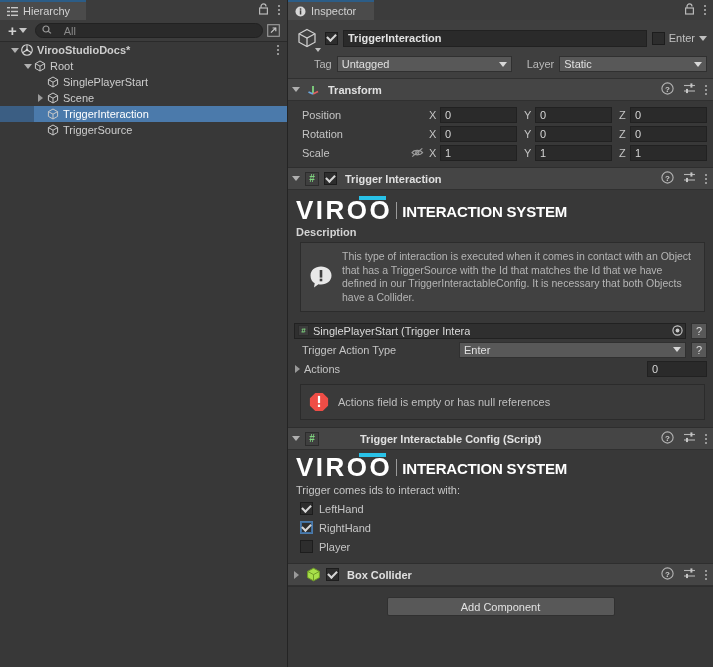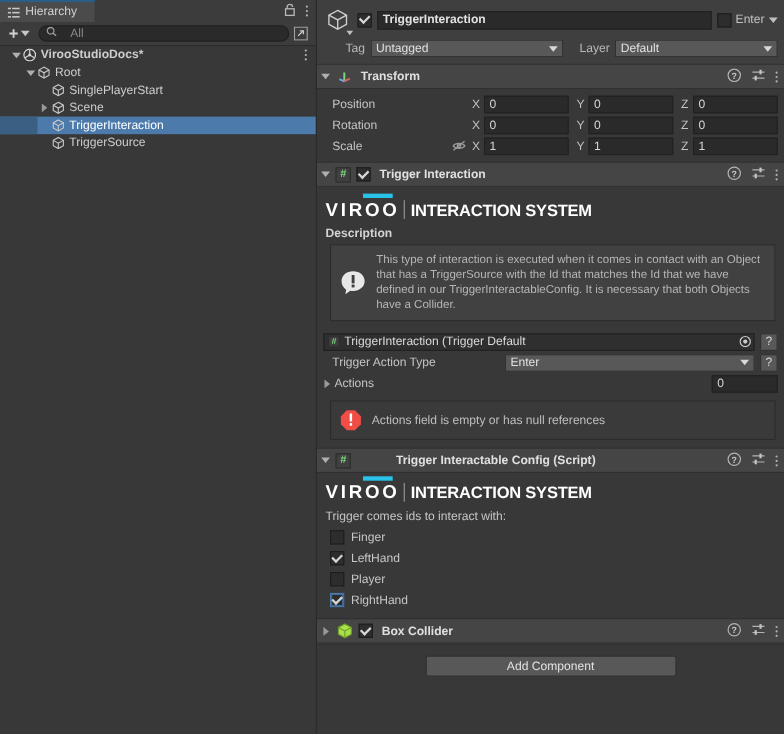--- a/index.html
+++ b/index.html
@@ -243,21 +243,21 @@
   .eyeoff { margin-right: 5px; display: flex; align-items: center; }
 
   
   .viroo {
     display: flex;
     align-items: flex-end;
     padding: 6px 0 2px 2px;
   }
   .viroo-v {
     color: #ffffff;
-    font-size: 17px;
+    font-size: 26px;
     font-weight: bold;
     letter-spacing: 2.5px;
     line-height: 19px;
     position: relative;
     font-family: "Liberation Sans", sans-serif;
   }
   .viroo-bar {
     position: absolute;
     right: 6px;
     top: -5px;
@@ -489,20 +489,45 @@
               <path d="M1.4 3.6 L6 6.2 L10.6 3.6 M6 6.2 L6 11" fill="none" stroke="#c9c9c9" stroke-width="1"></path>
             </svg>
           </span>
           <span class="lbl">TriggerSource</span>
         </div>
       </div>
   </div>
 
   <div id="inspector">
 
+    <div class="panel-tabbar">
+      <div class="tab">
+        <span class="ticon">
+          <svg width="11" height="11" viewBox="0 0 11 11">
+            <circle cx="5.5" cy="5.5" r="5" fill="#d8d8d8"></circle>
+            <rect x="4.8" y="4.3" width="1.5" height="4.2" fill="#3f3f3f"></rect>
+            <rect x="4.8" y="2.3" width="1.5" height="1.5" fill="#3f3f3f"></rect>
+          </svg>
+        </span>
+        <span>Inspector</span>
+      </div>
+      <div class="tabbar-actions">
+        <span>
+          <svg width="11" height="12" viewBox="0 0 11 12">
+            <path d="M3 5V3.4A2.5 2.5 0 0 1 8 3.4" fill="none" stroke="#b8b8b8" stroke-width="1.2"></path>
+            <rect x="1.6" y="5" width="7.8" height="6" fill="none" stroke="#b8b8b8" stroke-width="1.2"></rect>
+          </svg>
+        </span>
+        <span class="kebab">
+            <i></i>
+            <i></i>
+            <i></i>
+          </span>
+      </div>
+    </div>
 
     <div class="insp-scroll">
 
       <div class="go-header">
         <div class="go-line1">
           <div class="go-icon">
             <svg width="22" height="22" viewBox="0 0 22 22">
               <path d="M11 2.5 L19 6.8 L19 15.2 L11 19.5 L3 15.2 L3 6.8 Z" fill="none" stroke="#cfcfcf" stroke-width="1.25"></path>
               <path d="M3 6.8 L11 11.1 L19 6.8" fill="none" stroke="#cfcfcf" stroke-width="1.25"></path>
               <path d="M11 11.1 L11 19.5" fill="none" stroke="#cfcfcf" stroke-width="1.25"></path>
@@ -518,21 +543,21 @@
           </div>
         </div>
         <div class="go-line2">
           <span class="mini-lbl">Tag</span>
           <div class="dropdown" style="width:175px">
             <span>Untagged</span>
             <span class="caret-dn"></span>
           </div>
           <span class="mini-lbl" style="margin-left:10px">Layer</span>
           <div class="dropdown grow">
-            <span>Default</span>
+            <span>Static</span>
             <span class="caret-dn"></span>
           </div>
         </div>
       </div>
 
       <div class="comp">
         <div class="comp-header">
           <span class="tri"></span>
           <span class="transform-icon">
             <svg width="14" height="14" viewBox="0 0 14 14">
@@ -652,21 +677,21 @@
                 <rect x="10.7" y="5" width="2.6" height="7.6" fill="#3f3f3f"></rect>
                 <rect x="10.7" y="13.7" width="2.6" height="2.6" fill="#3f3f3f"></rect>
               </svg>
             </span>
             <span class="infotext">This type of interaction is executed when it comes in contact with an Object that has a TriggerSource with the Id that matches the Id that we have defined in our TriggerInteractableConfig. It is necessary that both Objects have a Collider.</span>
           </div>
 
           <div class="frow" style="margin-top:9px">
             <span class="objfield grow">
               <span class="obj-mini">#</span>
-              <span class="obj-name">TriggerInteraction (Trigger Default</span>
+              <span class="obj-name">SinglePlayerStart (Trigger Intera</span>
               <span class="obj-picker">
                 <svg width="11" height="11" viewBox="0 0 11 11">
                   <circle cx="5.5" cy="5.5" r="4.6" fill="none" stroke="#cbcbcb" stroke-width="1.1"></circle>
                   <circle cx="5.5" cy="5.5" r="1.9" fill="#cbcbcb"></circle>
                 </svg>
               </span>
             </span>
             <span class="qbtn" style="margin-left:5px">?</span>
           </div>
 
@@ -731,34 +756,30 @@
           <div class="viroo">
             <span class="viroo-v">VIROO<span class="viroo-bar"></span></span>
 
             <span class="viroo-div"></span>
             <span class="viroo-sub">INTERACTION SYSTEM</span>
           </div>
 
           <div style="color:#c6c6c6;font-size:11px;margin:5px 0 3px 2px;">Trigger comes ids to interact with:</div>
 
           <div class="chkline">
-            <span class="cbx"></span>
-            <span class="lab">Finger</span>
-          </div>
-          <div class="chkline">
             <span class="cbx checked"></span>
             <span class="lab">LeftHand</span>
+          </div>
+          <div class="chkline">
+            <span class="cbx checked focus"></span>
+            <span class="lab">RightHand</span>
           </div>
           <div class="chkline">
             <span class="cbx"></span>
             <span class="lab">Player</span>
-          </div>
-          <div class="chkline">
-            <span class="cbx checked focus"></span>
-            <span class="lab">RightHand</span>
           </div>
         </div>
       </div>
 
       <div class="comp">
         <div class="comp-header">
           <span class="tri-right" style="margin-left:2px;margin-right:2px"></span>
           <span class="collider-icon">
             <svg width="15" height="15" viewBox="0 0 15 15">
               <path d="M7.5 1.2 L13.4 4.4 L13.4 10.6 L7.5 13.8 L1.6 10.6 L1.6 4.4 Z" fill="#a8e04a" stroke="#6f9c27" stroke-width="1"></path>

